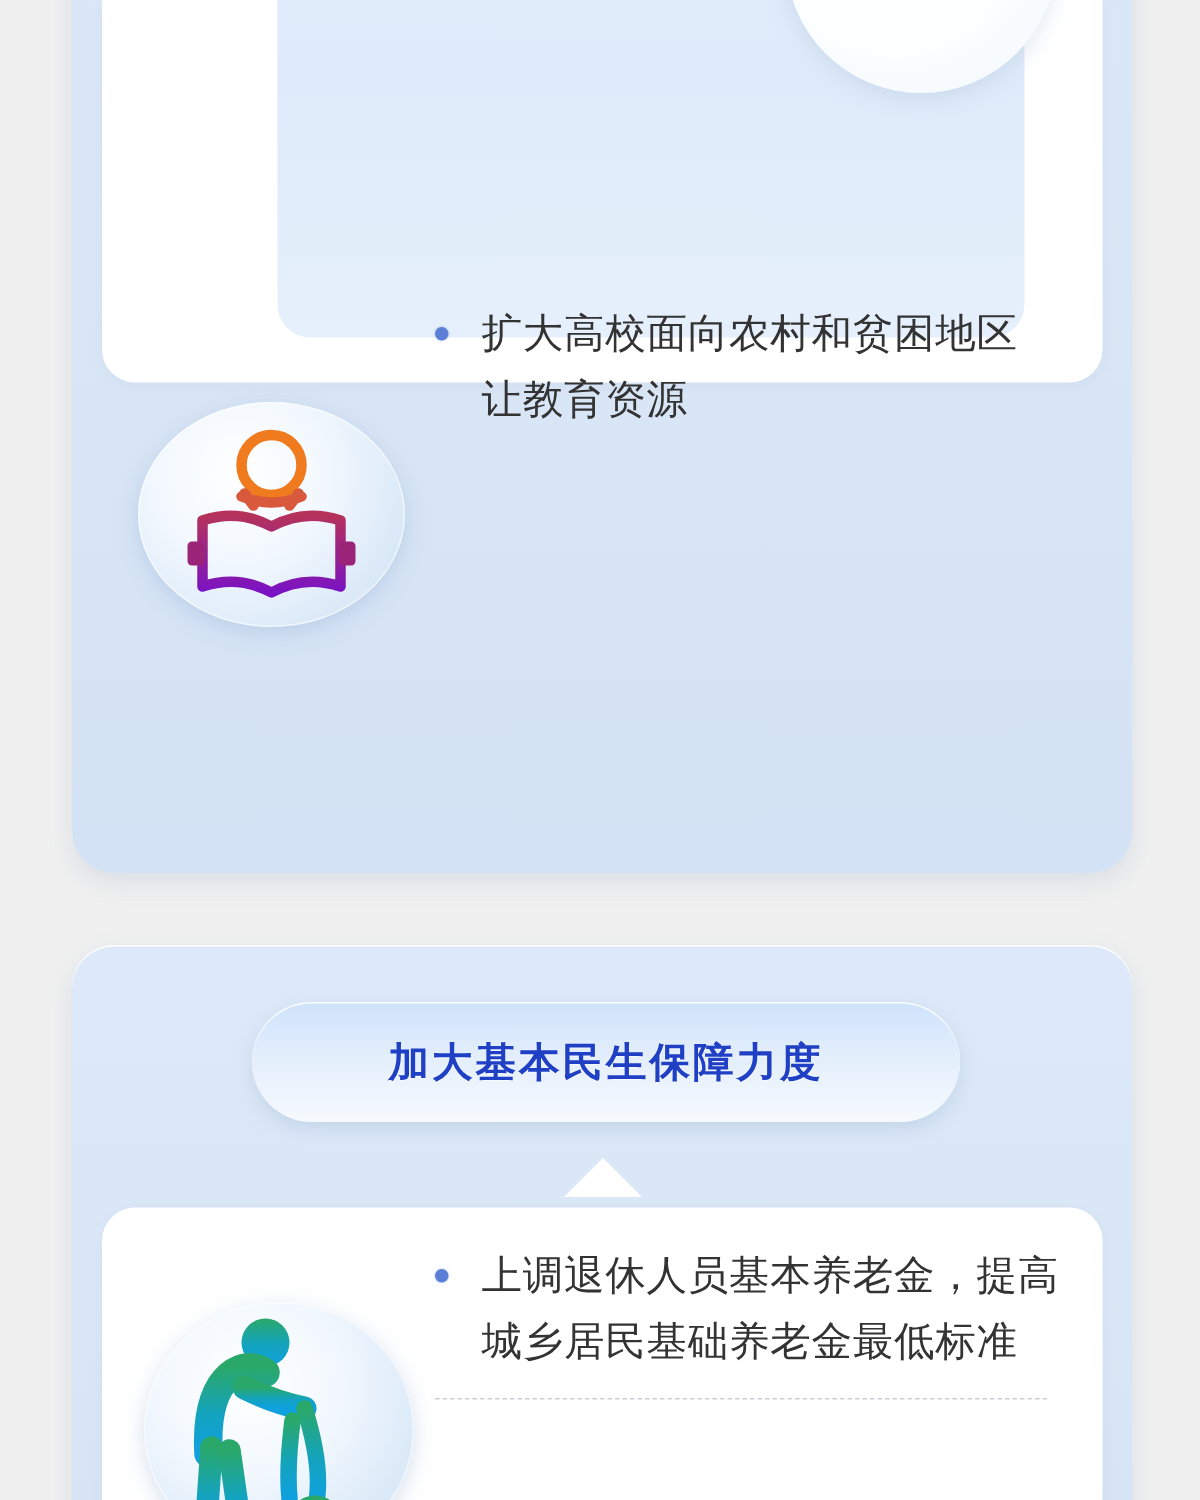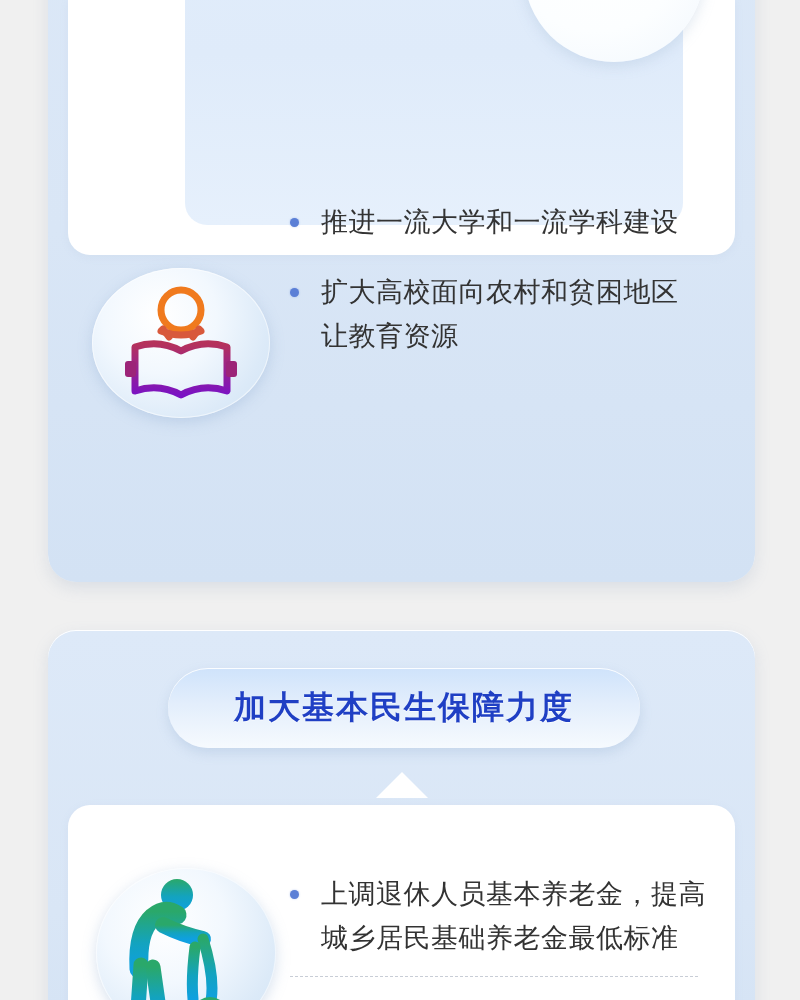--- a/index.html
+++ b/index.html
@@ -55,21 +55,21 @@
     border-radius:50%;
     background:#5b7fd6;
     margin-top:18px; margin-right:22px;
     box-shadow:0 0 2px rgba(91,127,214,.45);
   }
   .bullet-text { flex:1 1 auto; white-space:pre-line; }
 
   #edu-bullets { left:290px; top:200px; width:410px; }
   #edu-bullets .bullet + .bullet { margin-top:26px; }
 
-  #live-bullets { left:290px; top:828px; width:420px;margin-top:44px; }
+  #live-bullets { left:290px; top:828px; width:420px; }
 
   .dash-divider {
     height:0;
     border-top:1px dashed #c8cdd6;
     margin:16px 12px 16px 0;
   }
 
   
   .icon-bubble {
     position:absolute;
@@ -92,21 +92,21 @@
   #live-title-pill {
     position:absolute; left:168px; top:668px; width:472px; height:80px;
     border-radius:40px;
     background:linear-gradient(180deg,#cfe3fb 0%, #e3eefc 45%, #f6fafe 100%);
     box-shadow:0 5px 12px rgba(140,170,205,.28), 0 1px 0 rgba(255,255,255,.9) inset;
     display:flex; align-items:center; justify-content:center;
   }
   #live-title-text {
     font-family:Liberation Serif, serif;
     font-weight:700;
-    font-size:32px;
+    font-size:27px;
     letter-spacing:2px;
     color:#1f3fc4;
     text-shadow:0 1px 1px rgba(255,255,255,.7);
   }
   #live-notch {
     position:absolute; left:376px; top:772px;
     width:0; height:0;
     border-left:26px solid transparent;
     border-right:26px solid transparent;
     border-bottom:26px solid #ffffff;
@@ -122,24 +122,20 @@
     <div class="white-panel" id="edu-white"></div>
 
     <div class="blue-panel" id="edu-panel-bullets"></div>
   </div>
 
   <div id="topright-icon">
     
   </div>
 
   <div class="bullet-list" id="edu-bullets">
-    <div class="bullet">
-      <span class="dot"></span>
-      <span class="bullet-text">推进一流大学和一流学科建设</span>
-    </div>
     <div class="bullet">
       <span class="dot"></span>
       <span class="bullet-text">扩大高校面向农村和贫困地区
 让教育资源</span>
     </div>
   </div>
 
   <div class="icon-bubble" id="edu-icon">
     <svg width="132" height="128" viewBox="0 0 132 128">
       <defs>

